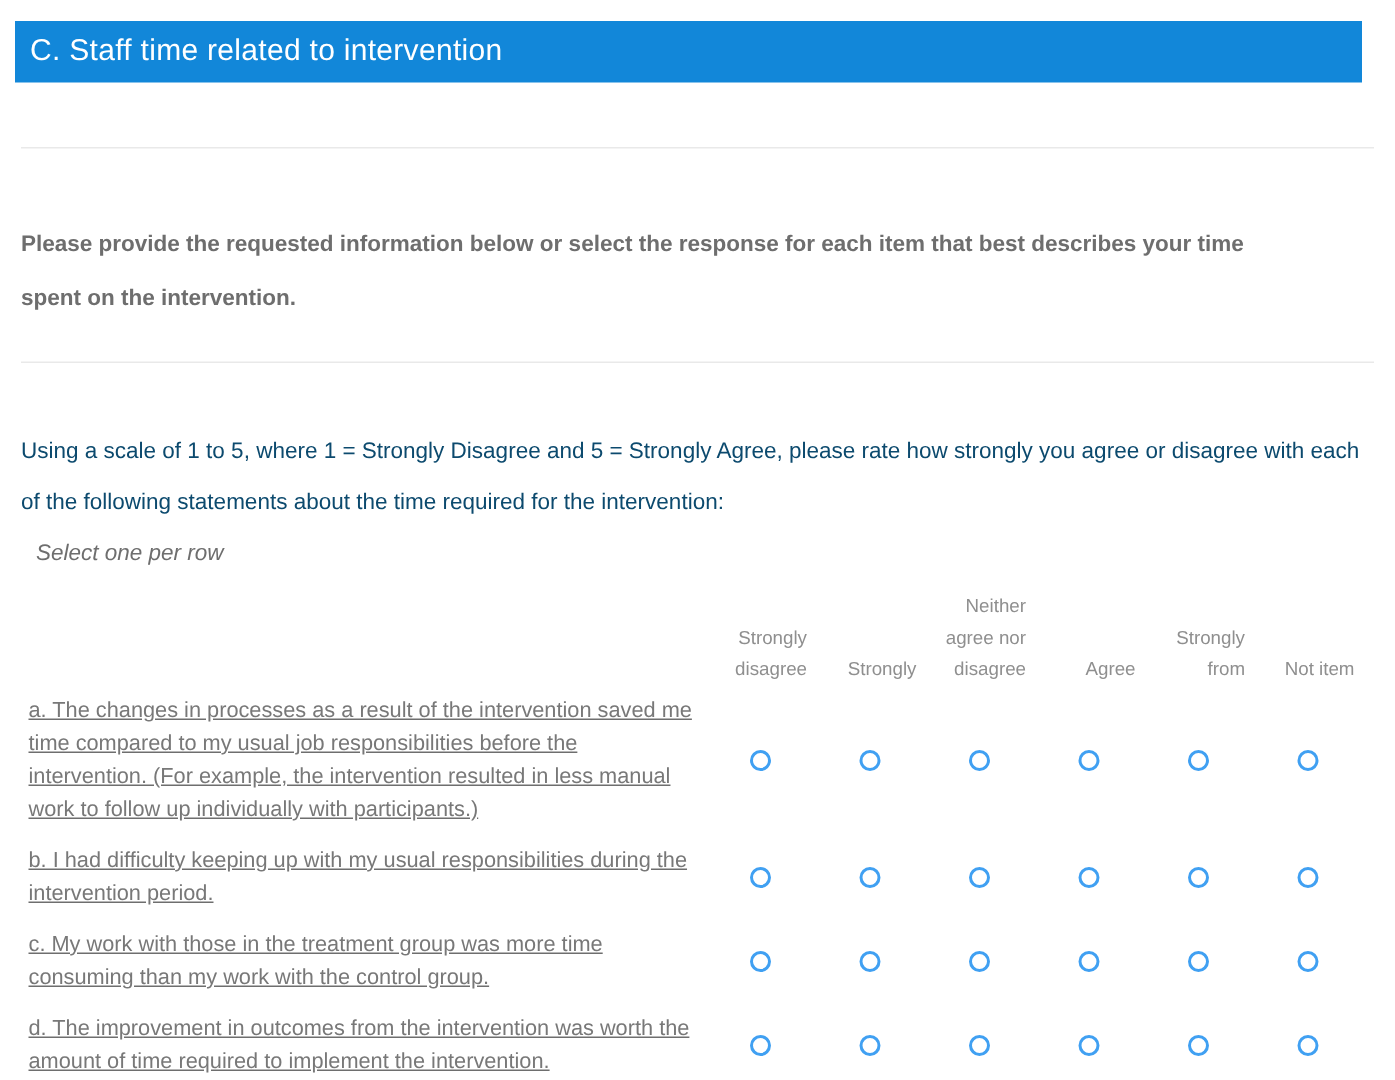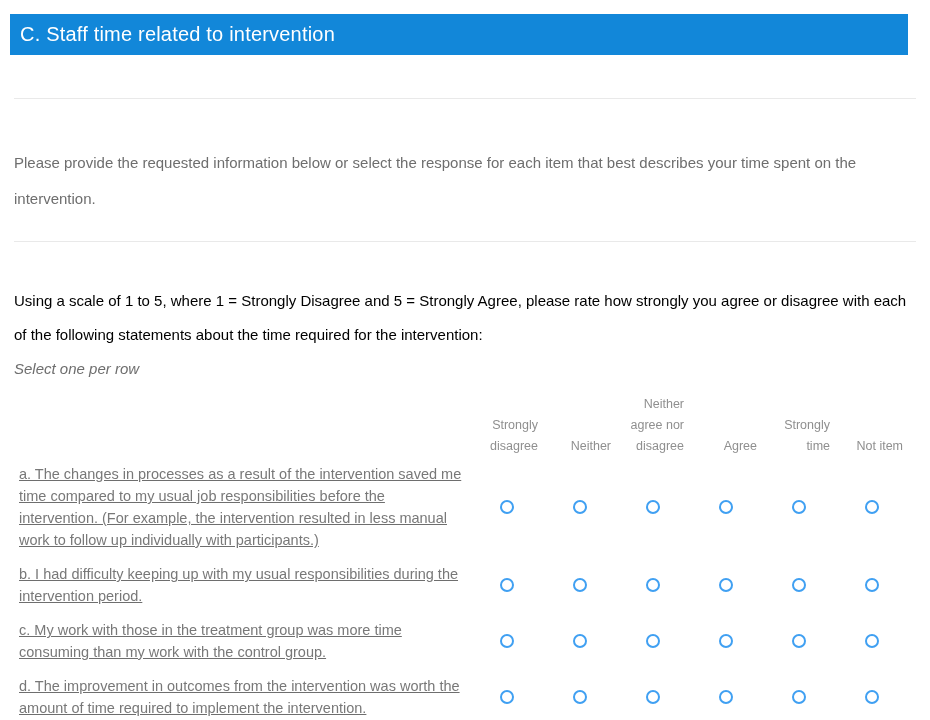--- a/index.html
+++ b/index.html
@@ -18,28 +18,29 @@
   }
 
   .divider { border-top:1px solid #e9e9e9; margin:0 4px; }
   .divider.d1 { margin-top:43px; }
   .divider.d2 { margin-top:24px; }
 
   .intro {
     margin:46px 4px 0 4px;
     font-size:15px; line-height:36px; color:#6e6e6e;
     max-width:856px;
+    font-weight:bold;
   }
   .question {
     margin:42px 4px 0 4px;
-    font-size:15px; line-height:34px; color:#000000;
+    font-size:15px; line-height:34px; color:#0c4a6e;
     max-width:898px;
   }
   .instruction {
-    margin:6px 4px 0 4px;
+    margin:6px 4px 0 14px;
     font-size:15px; line-height:22px; font-style:italic; color:#6e6e6e;
   }
 
   .matrix { margin:14px 0 0 4px; }
   .m-grid {
     display:grid;
     grid-template-columns:456px repeat(6,73px);
   }
   .head-row { align-items:end; }
   .col-head {
@@ -76,24 +77,24 @@
 
   <div class="divider d2"></div>
 
   <p class="question">Using a scale of 1 to 5, where 1 = Strongly Disagree and 5 = Strongly Agree, please rate how strongly you agree or disagree with each of the following statements about the time required for the intervention:</p>
   <p class="instruction">Select one per row</p>
 
   <div class="matrix">
     <div class="m-grid head-row">
       <div class="col-head-spacer"></div>
     <div class="col-head">Strongly disagree</div>
-        <div class="col-head">Neither</div>
+        <div class="col-head">Strongly</div>
         <div class="col-head">Neither agree nor disagree</div>
         <div class="col-head">Agree</div>
-        <div class="col-head">Strongly time</div>
+        <div class="col-head">Strongly from</div>
         <div class="col-head">Not item</div>
       </div>
     <div>
         <div class="m-grid m-row">
           <div class="m-label">a. The changes in processes as a result of the intervention saved me time compared to my usual job responsibilities before the intervention. (For example, the intervention resulted in less manual work to follow up individually with participants.)</div>
           <div class="m-cell">
             <span class="radio"></span>
           </div>
           <div class="m-cell">
             <span class="radio"></span>

